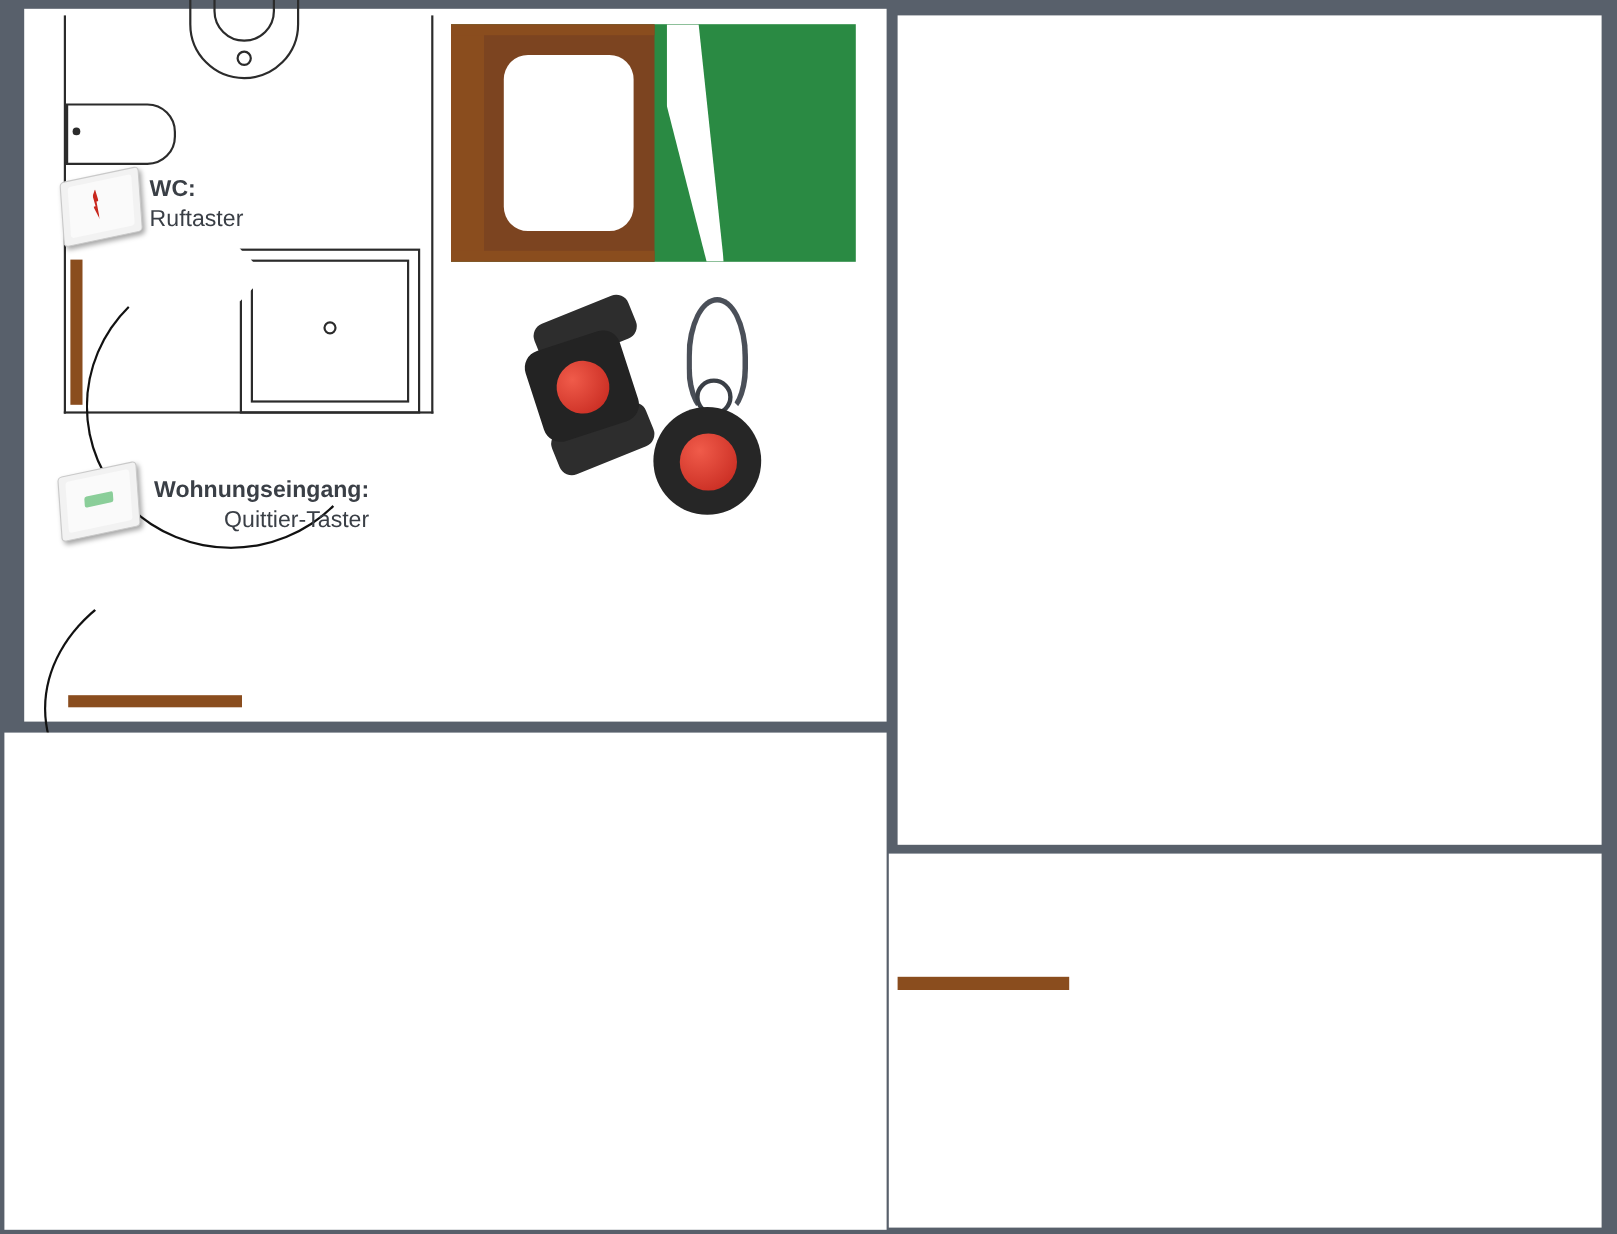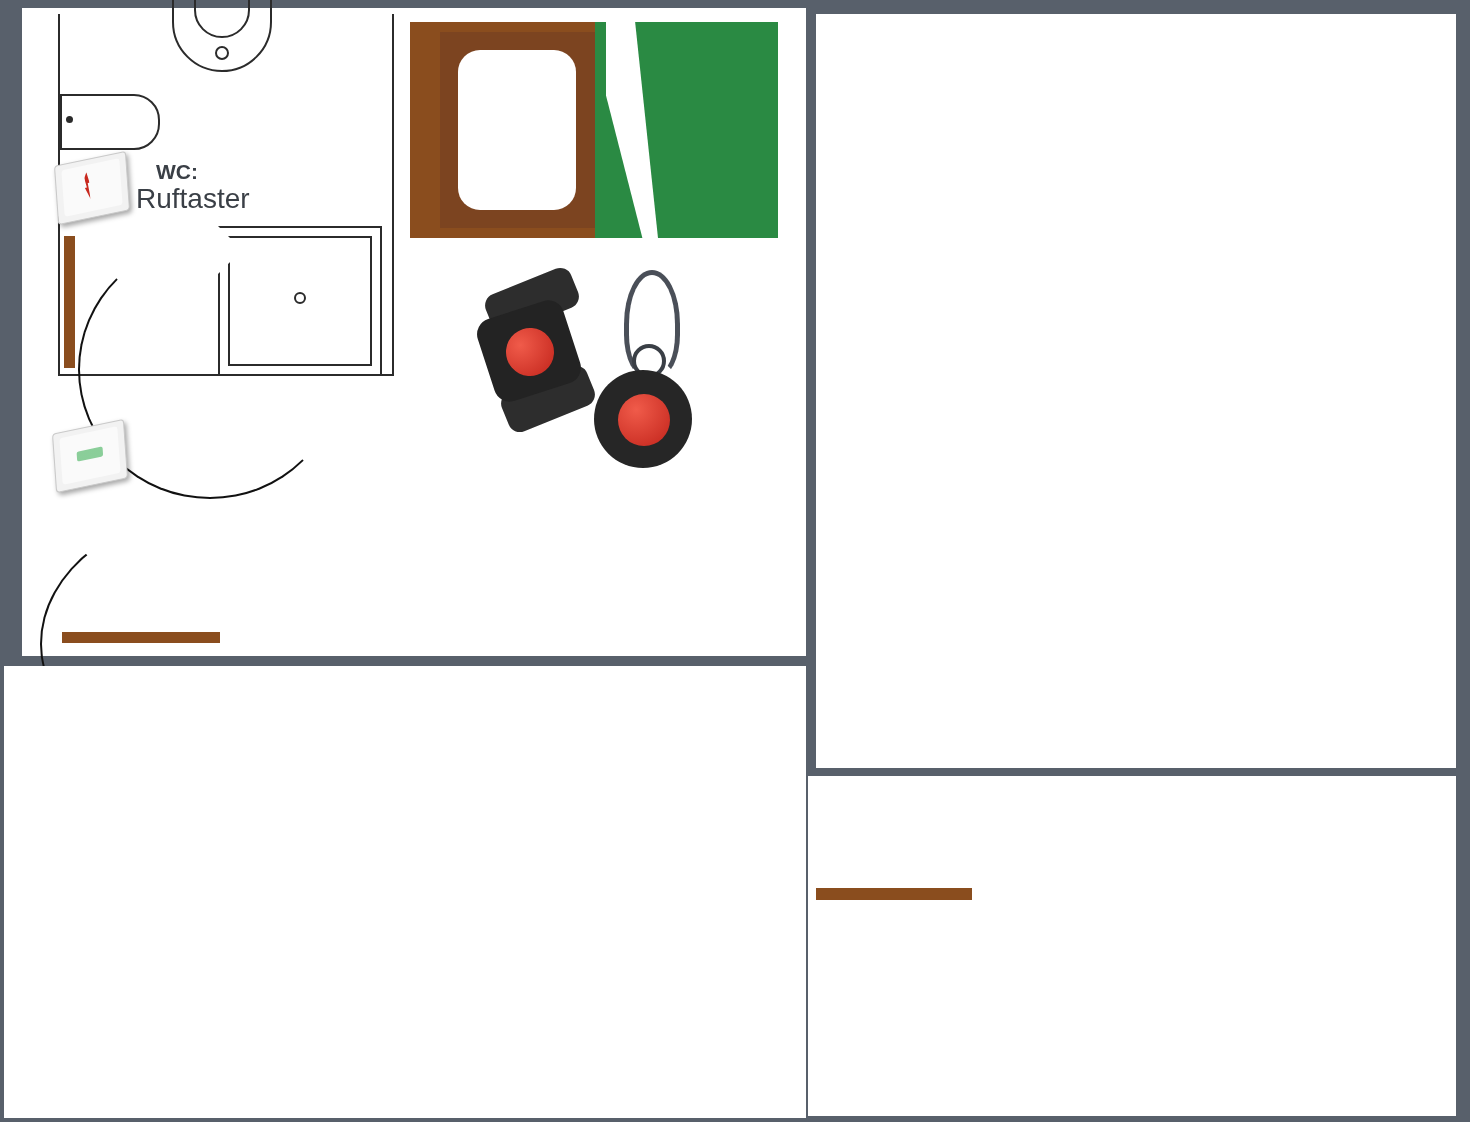--- a/index.html
+++ b/index.html
@@ -68,22 +68,22 @@
   #wrist-strap-bot{left:28px;top:108px;width:92px;height:42px;transform:rotate(-22deg);}
   #wrist-body{left:10px;top:38px;width:90px;height:86px;background:#232323;border-radius:16px;transform:rotate(-18deg);}
   #wrist-red{left:32px;top:58px;width:48px;height:48px;border-radius:50%;background:radial-gradient(circle at 35% 30%,#f05b4a,#c2241b);transform:rotate(-18deg);}
   #pend-cord{position:absolute;left:150px;top:0px;width:46px;height:98px;border:5px solid #4a4f58;border-radius:50% 50% 40% 40%;border-bottom-color:transparent;}
   #pend-ring{position:absolute;left:158px;top:74px;width:26px;height:26px;border:4px solid #3a3f46;border-radius:50%;}
   #pend-body{position:absolute;left:120px;top:100px;width:98px;height:98px;border-radius:50%;background:#262626;}
   #pend-red{position:absolute;left:144px;top:124px;width:52px;height:52px;border-radius:50%;background:radial-gradient(circle at 35% 30%,#f05b4a,#c2241b);}
 
   
   .lbl{position:absolute;color:#3a3f46;}
-  .lbl .t{font-weight:bold;font-size:21px;line-height:27px;margin-left:20px;}
-  .lbl .d{font-size:28px;line-height:27px;text-align:right;}
+  .lbl .t{font-weight:bold;font-size:21px;line-height:27px;}
+  .lbl .d{font-size:21px;line-height:27px;text-align:right;}
   #lbl-wc{left:114px;top:150px;}
   #lbl-entry{left:118px;top:424px;}
   #lbl-raum{left:496px;top:462px;}
 </style>
 </head>
 <body>
 
 <div class="canvas">
 
   <div class="room" id="room-apartment">
@@ -133,20 +133,24 @@
       <div id="pend-cord"></div>
       <div id="pend-ring"></div>
       <div id="pend-body"></div>
       <div id="pend-red"></div>
     </div>
 
     <div class="lbl" id="lbl-wc">
       <div class="t">WC:</div>
       <div class="d">Ruftaster</div>
     </div>
+    <div class="lbl" id="lbl-entry">
+      <div class="t">Wohnungseingang:</div>
+      <div class="d">Quittier-Taster</div>
+    </div>
   </div>
 
   <div class="room" id="room-corridor">
     
 
     
     
 
     
     

